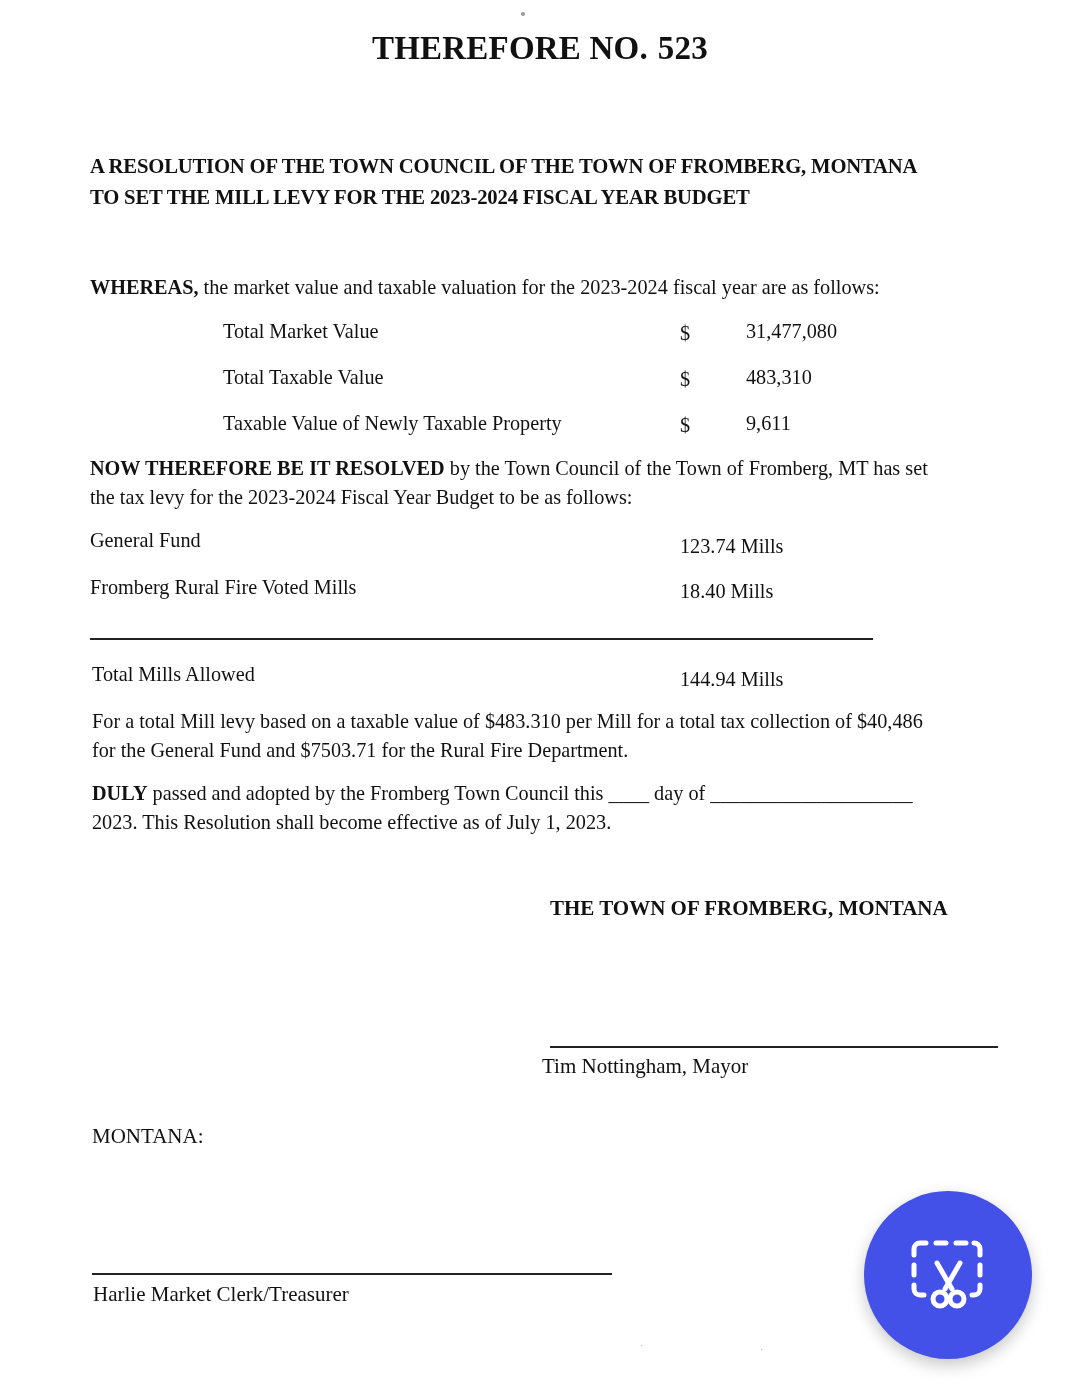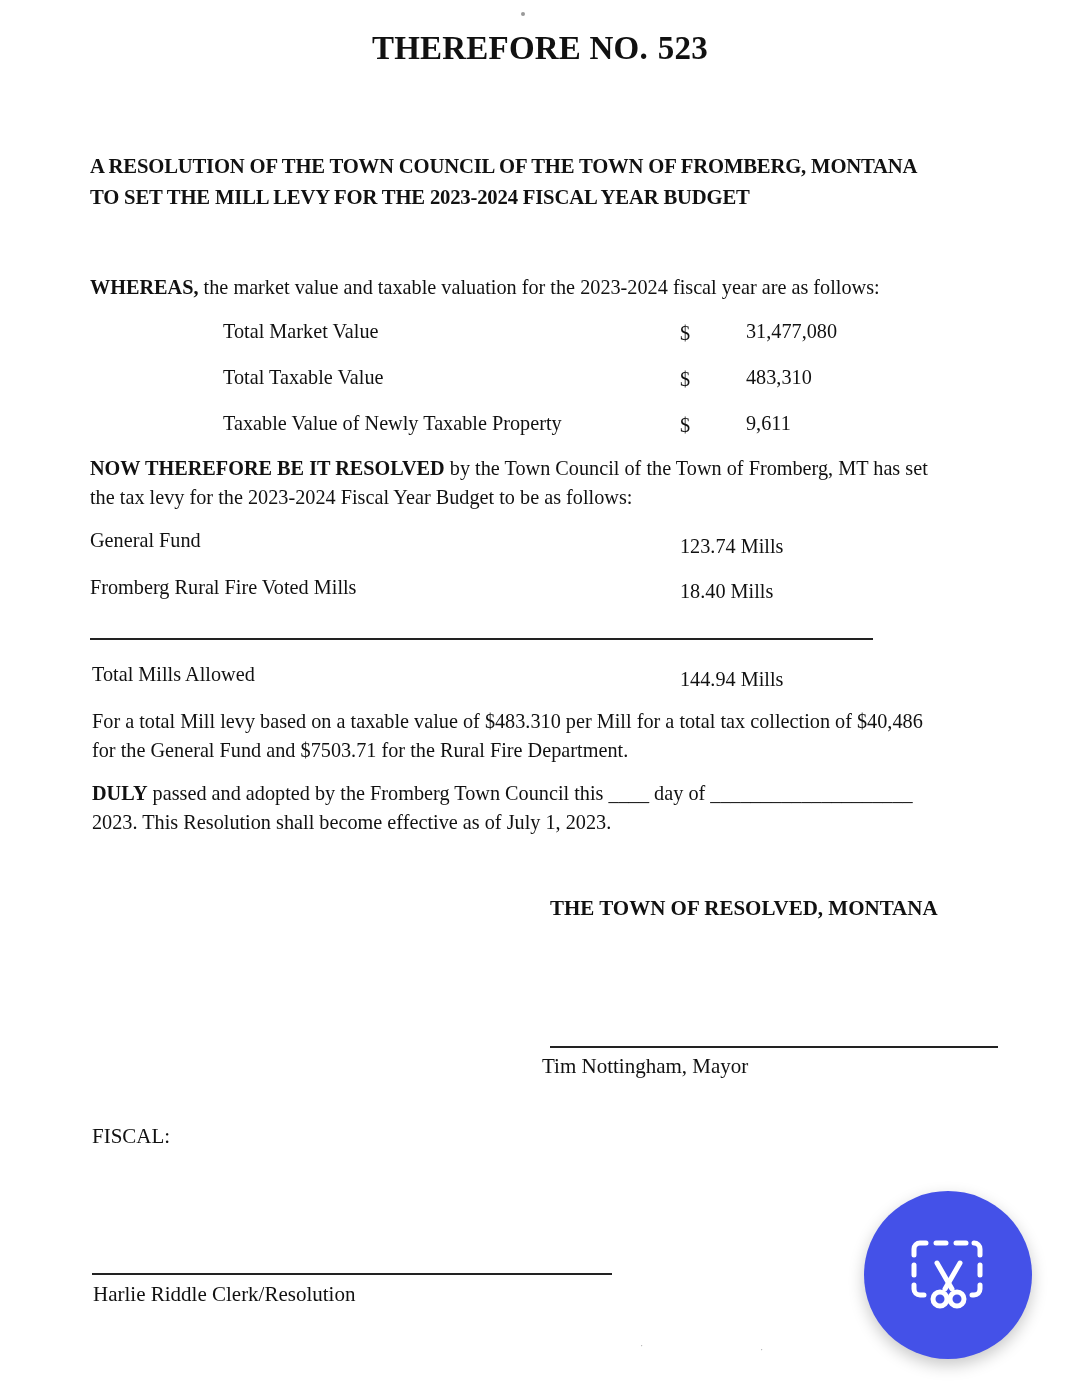--- a/index.html
+++ b/index.html
@@ -84,29 +84,29 @@
   <div>for the General Fund and $7503.71 for the Rural Fire Department.</div>
 </div>
 
 <div class="abs para" style="left:92px; top:778px; width:990px;">
   <div>
     <b>DULY</b><span> passed and adopted by the Fromberg Town Council this </span><span>____</span><span> day of </span><span>____________________</span>
   </div>
   <div>2023. This Resolution shall become effective as of July 1, 2023.</div>
 </div>
 
-<div class="abs sig" style="left:550px; top:896px; font-weight:bold; font-size:21px;">THE TOWN OF RESOLVED, MONTANA</div>
+<div class="abs sig" style="left:550px; top:896px; font-weight:bold; font-size:21px;">THE TOWN OF FROMBERG, MONTANA</div>
 
 <div class="abs rule" style="left:550px; top:1046px; width:448px;"></div>
 <div class="abs sig" style="left:542px; top:1054px;">Tim Nottingham, Mayor</div>
 
-<div class="abs sig" style="left:92px; top:1124px;">FISCAL:</div>
+<div class="abs sig" style="left:92px; top:1124px;">MONTANA:</div>
 
 <div class="abs rule" style="left:92px; top:1273px; width:520px;"></div>
-<div class="abs sig" style="left:93px; top:1282px;">Harlie Riddle Clerk/Resolution</div>
+<div class="abs sig" style="left:93px; top:1282px;">Harlie Market Clerk/Treasurer</div>
 
 <div class="abs specks" style="left:640px; top:1340px;">·</div>
 <div class="abs specks" style="left:760px; top:1344px;">·</div>
 
 <div class="abs fab">
   <svg width="76" height="72" viewBox="0 0 76 72" fill="none" stroke="#ffffff" stroke-width="5" stroke-linecap="round">
     <path d="M4 16 V10 a6 6 0 0 1 6 -6 h6"></path>
     <path d="M26 4 h10"></path>
     <path d="M46 4 h10"></path>
     <path d="M64 4 a6 6 0 0 1 6 6 v6"></path>

